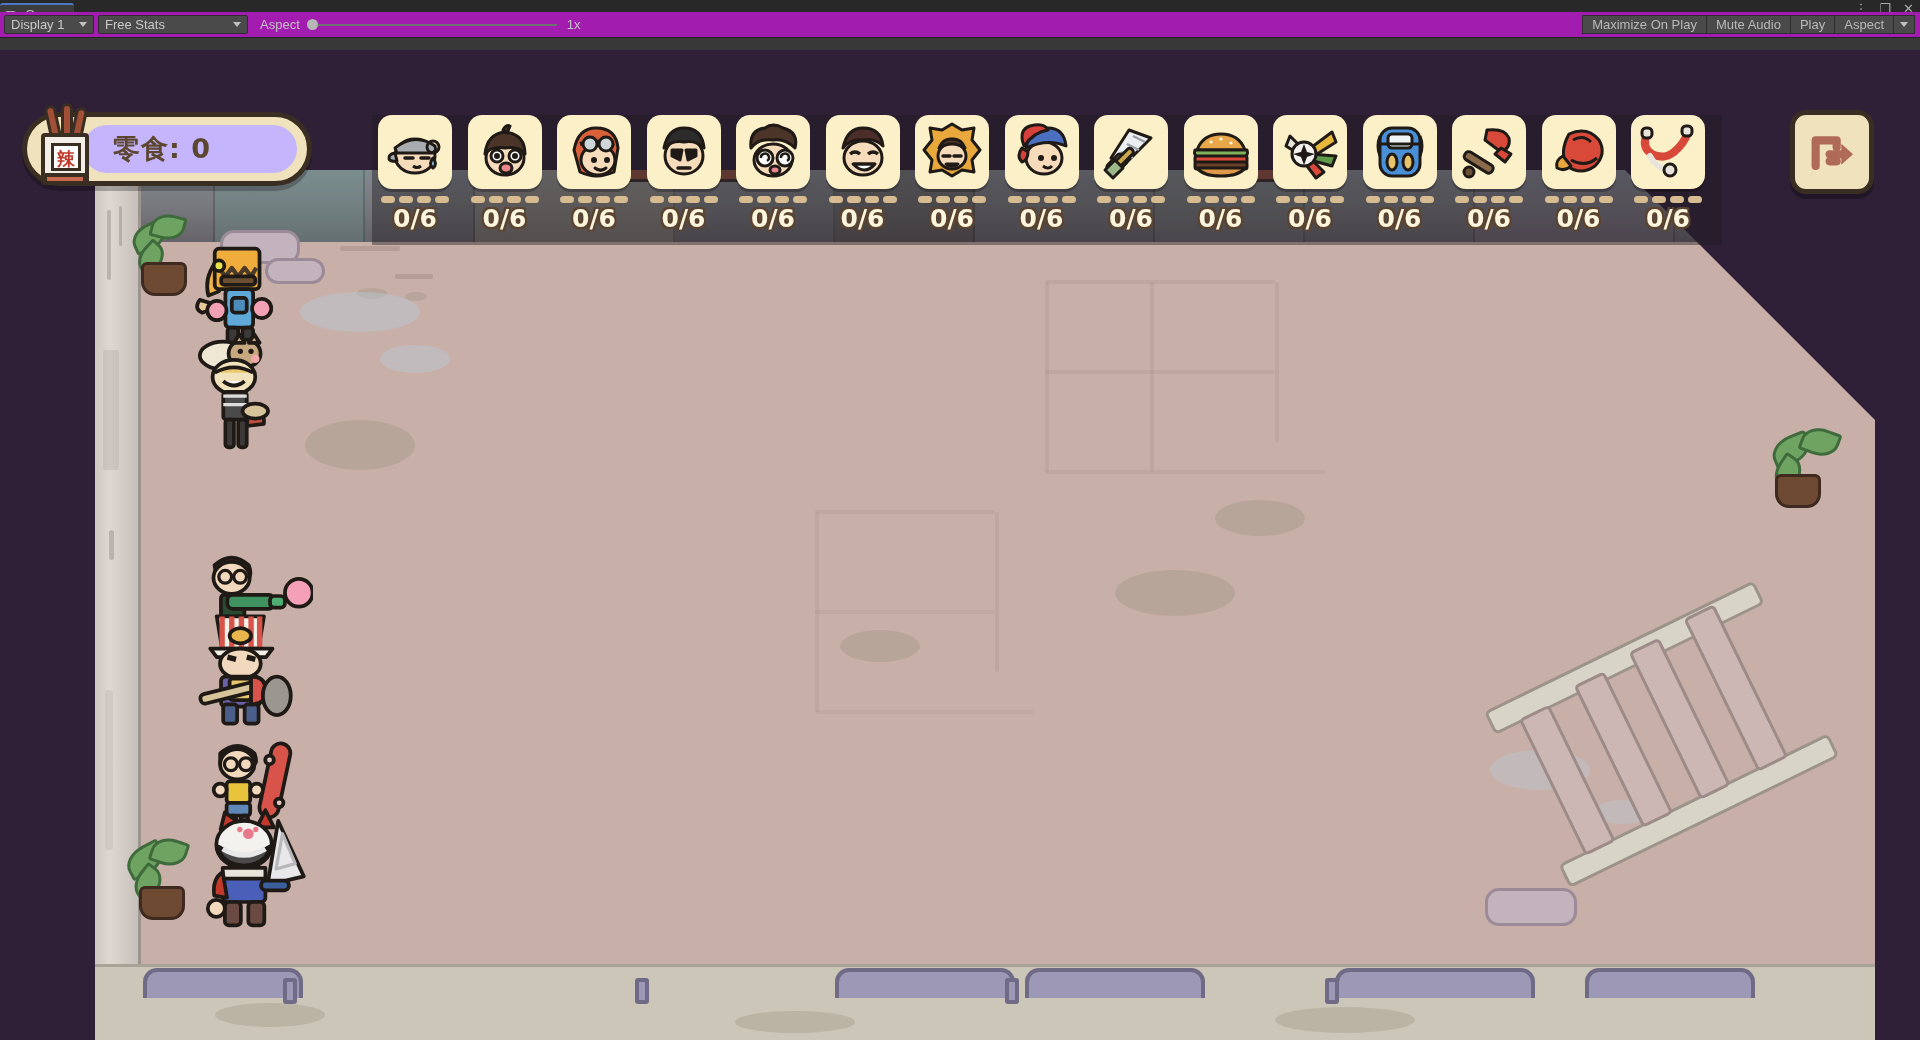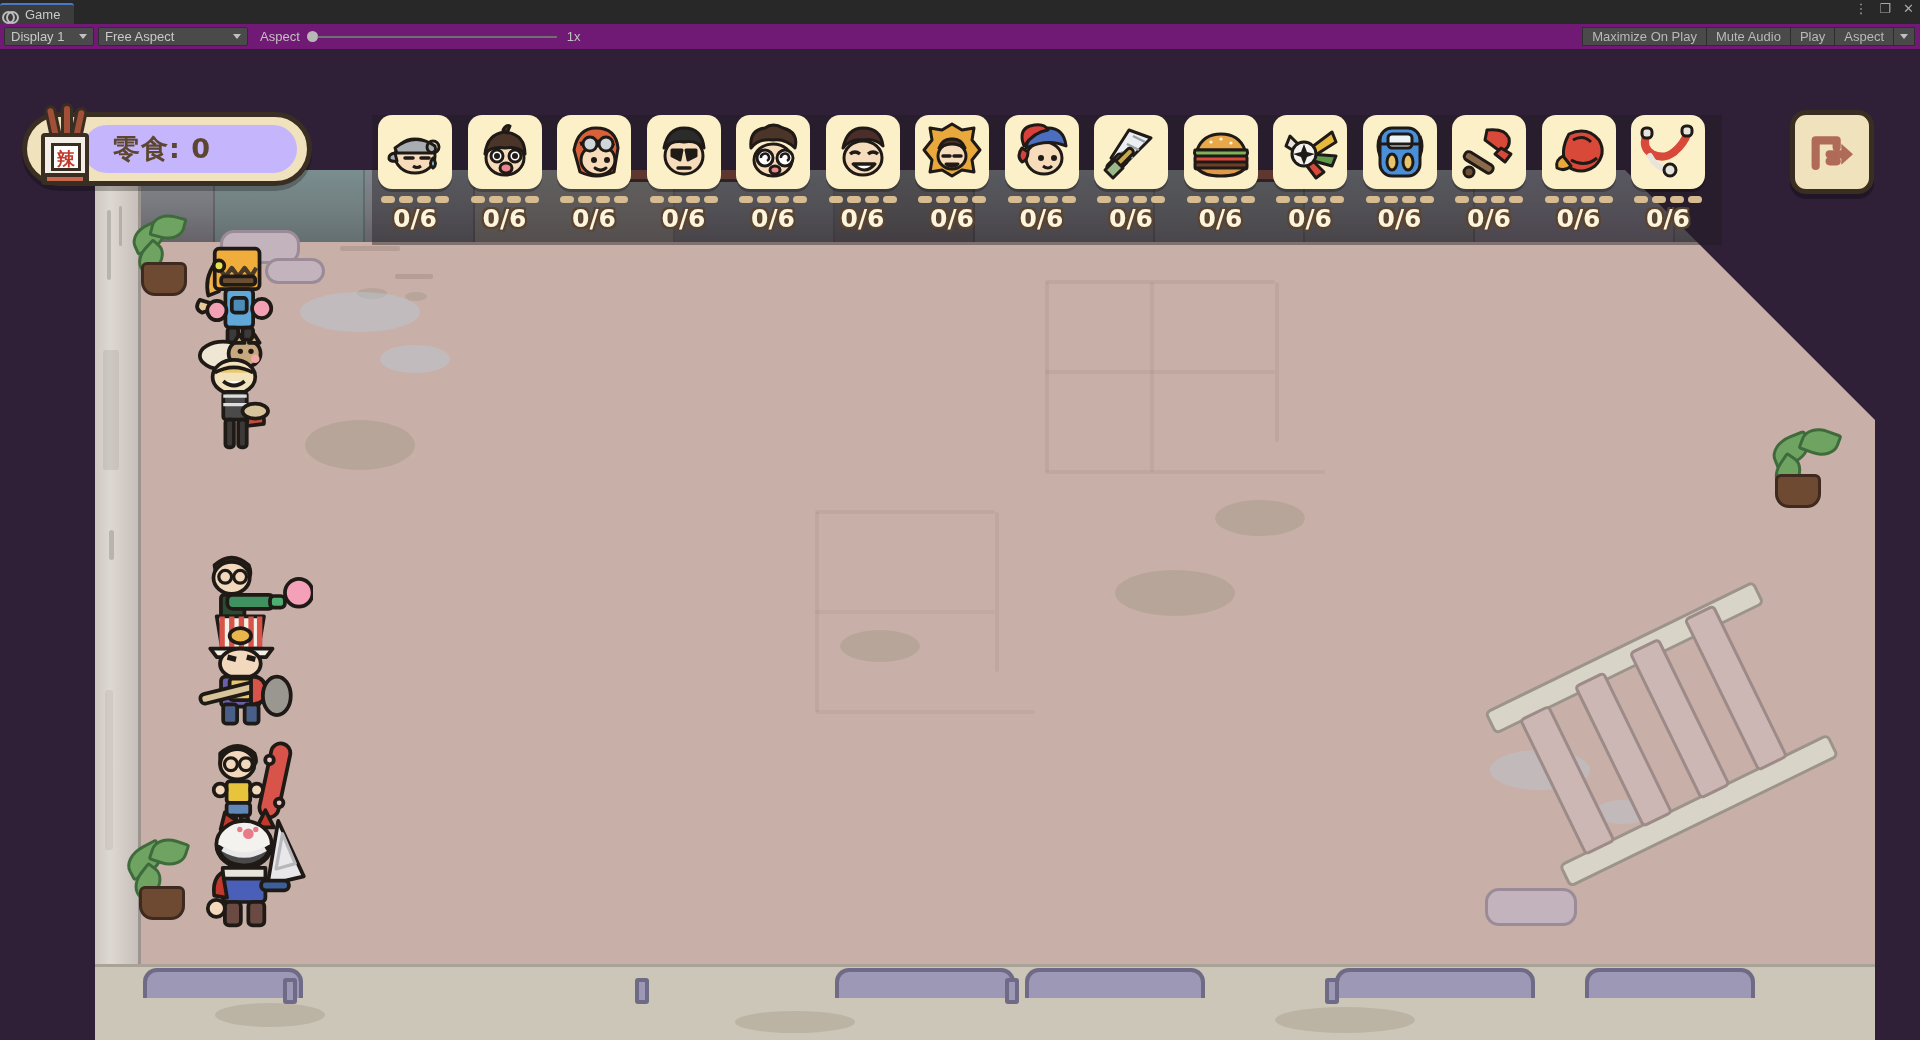--- a/index.html
+++ b/index.html
@@ -19,22 +19,22 @@
   .tab .gamepad::before, .tab .gamepad::after {
       content:""; position:absolute; top:1px; width:9px; height:9px;
       border-radius:50%; border:2px solid #bdbdbd; }
   .tab .gamepad::before { left:0; }
   .tab .gamepad::after { right:0; }
 
   .win-controls { position:absolute; right:6px; top:2px; display:flex;
                   align-items:center; gap:12px; color:#a8a8a8; font-size:13px; }
   .win-controls span { cursor:default; line-height:1; }
 
-  .toolbar { position:absolute; left:0; top:24px; width:1920px; height:26px;
-             background:#701a75; border-bottom:1px solid #232323;
+  .toolbar { position:absolute; left:0; top:12px; width:1920px; height:26px;
+             background:#a21caf; border-bottom:1px solid #232323;
              display:flex; align-items:center; color:#c2c2c2; font-size:13px;justify-content:center; }
   .tb-ctl { height:19px; display:flex; align-items:center; padding:0 6px;
             background:#4a4a4a; border:1px solid #2e2e2e; border-radius:2px;
             margin-left:4px; color:#c9c9c9; white-space:nowrap; }
   .tb-ctl.display { width:90px; justify-content:space-between; }
   .tb-ctl.aspect  { width:150px; justify-content:space-between; }
   .caret { width:0;height:0;border-left:4px solid transparent;
            border-right:4px solid transparent;border-top:5px solid #c0c0c0; }
   .tb-label { margin-left:12px; color:#c2c2c2; }
   .slider-wrap { display:flex; align-items:center; margin-left:7px; width:250px; }
@@ -186,21 +186,21 @@
       <span>✕</span>
     </div>
   </div>
 
   <div class="toolbar">
     <div class="tb-ctl display">
       <span>Display 1</span>
       <span class="caret"></span>
     </div>
     <div class="tb-ctl aspect">
-      <span>Free Aspect</span>
+      <span>Free Stats</span>
       <span class="caret"></span>
     </div>
     <span class="tb-label">Aspect</span>
     <div class="slider-wrap">
       <span class="slider-knob"></span>
       <span class="slider-track"></span>
     </div>
     <span class="scale-val">1x</span>
     <div class="tb-right">
       <div class="tb-btn">Maximize On Play</div>

